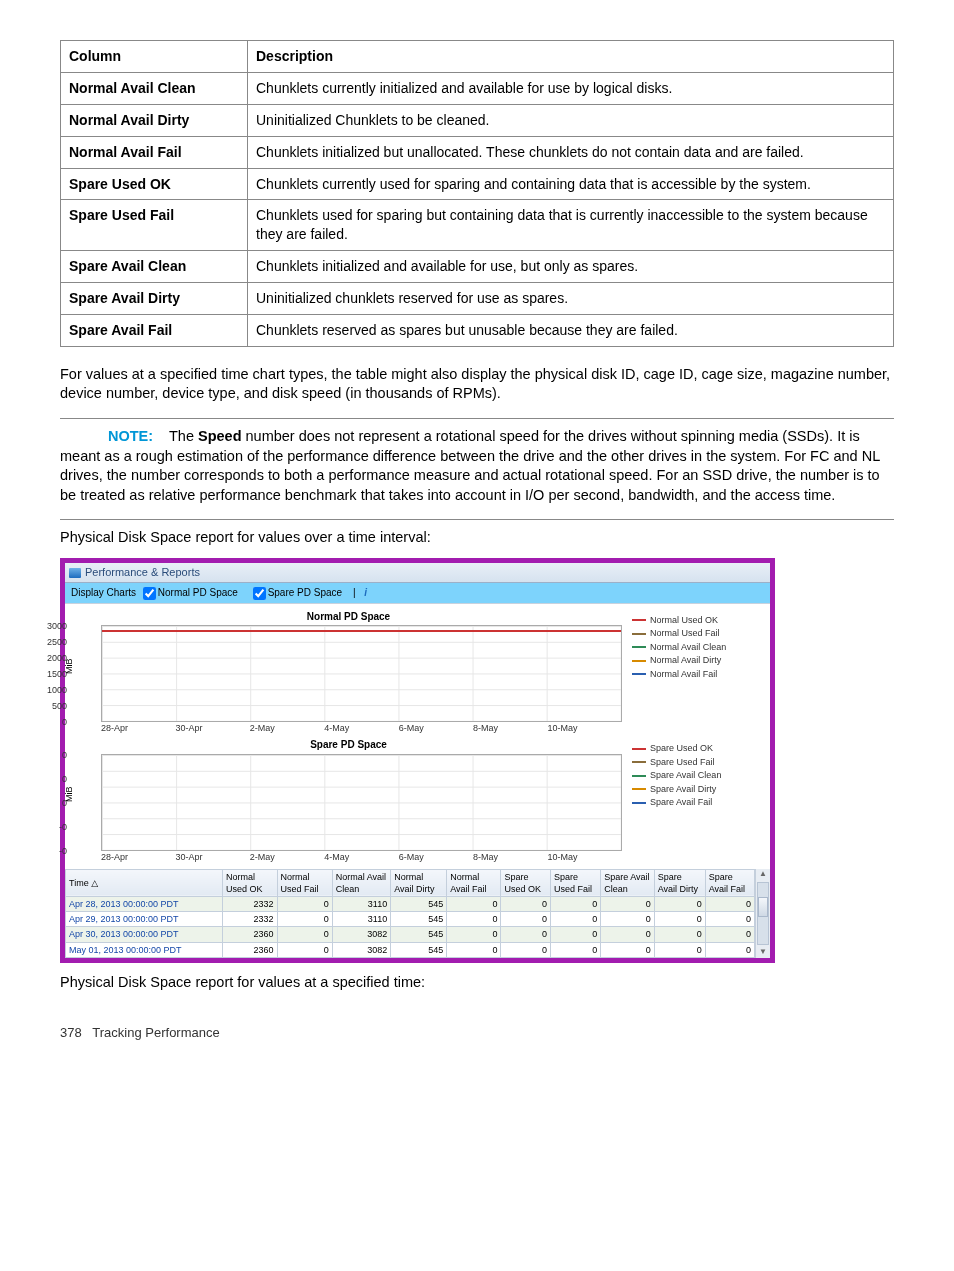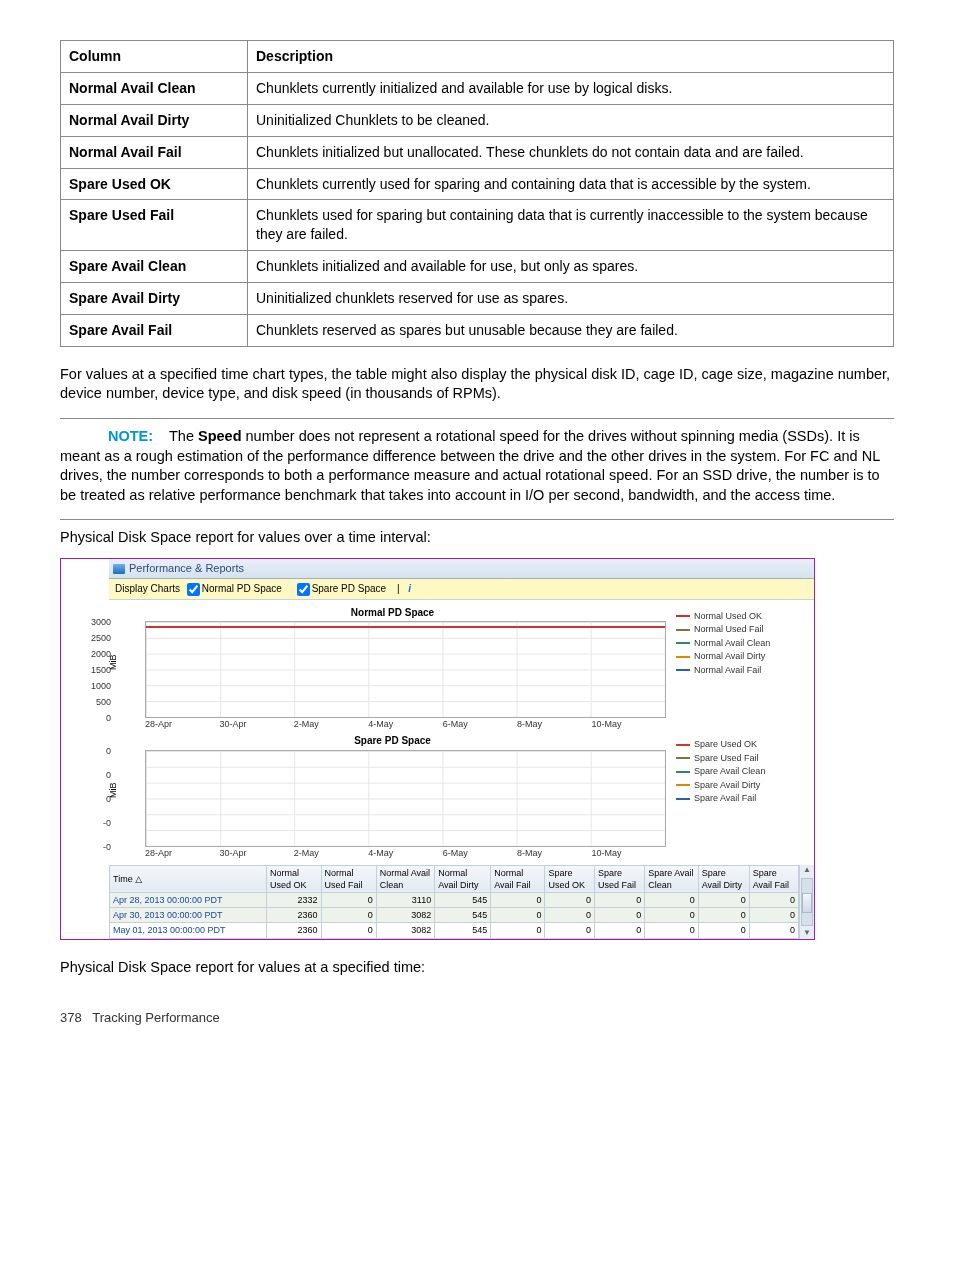--- a/index.html
+++ b/index.html
@@ -27,27 +27,26 @@
   }
   .colname { font-weight: bold; width: 170px; }
   .note-label { color: #0096d6; font-weight: bold; margin-left: 48px; }
   p { margin: 0 0 14px 0; }
   .hr { border:0; border-top:1px solid #888; margin: 6px 0 8px 0; }
   .caption { margin: 6px 0 10px 0; }
 
   
   .shot {
     width: 705px;
-    margin: 8px 0 18px 0;
-    border: 1px solid #a21caf;
+    margin: 8px 0 10px 0;
+    border: 5px solid #a21caf;
     font-family: Tahoma, Arial, sans-serif;
     font-size: 10px;
     color: #000;
     background: #fff;
-    padding-left: 48px;
   }
   .shot-title {
     background: linear-gradient(#e8eff7,#d6e2ef);
     color: #2a4c7a;
     padding: 2px 4px;
     border-bottom: 1px solid #9cb0c8;
     font-size: 11px;
   }
   .shot-title .ico {
     display:inline-block; width:12px; height:10px;
@@ -69,21 +68,21 @@
     margin-right:2px;
     font-size:10px;
     position:relative;
     top:1px;
   }
   .tab.active { border:1px dotted #555; border-bottom:1px solid #fff; background:#fff; }
   .tab .close { margin-left:4px; font-weight:bold; }
   .toolbar {
     padding:3px 6px;
     border-bottom:1px solid #c8d2de;
-    background:#fef9c3;
+    background:#7dd3fc;
   }
   .toolbar label { margin-right:8px; }
   .toolbar input[type=checkbox]{ vertical-align:middle; margin:0 2px 0 4px; }
   .info { color:#1d6cbf; font-weight:bold; margin-left:6px; font-style:italic;}
   .chartwrap { padding: 6px 6px 2px 6px; }
   .chartrow { display:flex; align-items:flex-start; margin-bottom:4px;}
   .chartbox { flex:1; position:relative; }
   .chartbox .ctitle { text-align:center; font-weight:bold; font-size:10px; margin-bottom:2px;}
   .plot {
     height:95px;
@@ -315,20 +314,33 @@
             <td class="num">0</td>
             <td class="num">3110</td>
             <td class="num">545</td>
             <td class="num">0</td>
             <td class="num">0</td>
             <td class="num">0</td>
             <td class="num">0</td>
             <td class="num">0</td>
             <td class="num">0</td>
           </tr>
+          <tr>
+            <td>Apr 29, 2013 00:00:00 PDT</td>
+            <td class="num">2332</td>
+            <td class="num">0</td>
+            <td class="num">3110</td>
+            <td class="num">545</td>
+            <td class="num">0</td>
+            <td class="num">0</td>
+            <td class="num">0</td>
+            <td class="num">0</td>
+            <td class="num">0</td>
+            <td class="num">0</td>
+          </tr>
           <tr class="alt">
             <td>Apr 30, 2013 00:00:00 PDT</td>
             <td class="num">2360</td>
             <td class="num">0</td>
             <td class="num">3082</td>
             <td class="num">545</td>
             <td class="num">0</td>
             <td class="num">0</td>
             <td class="num">0</td>
             <td class="num">0</td>

